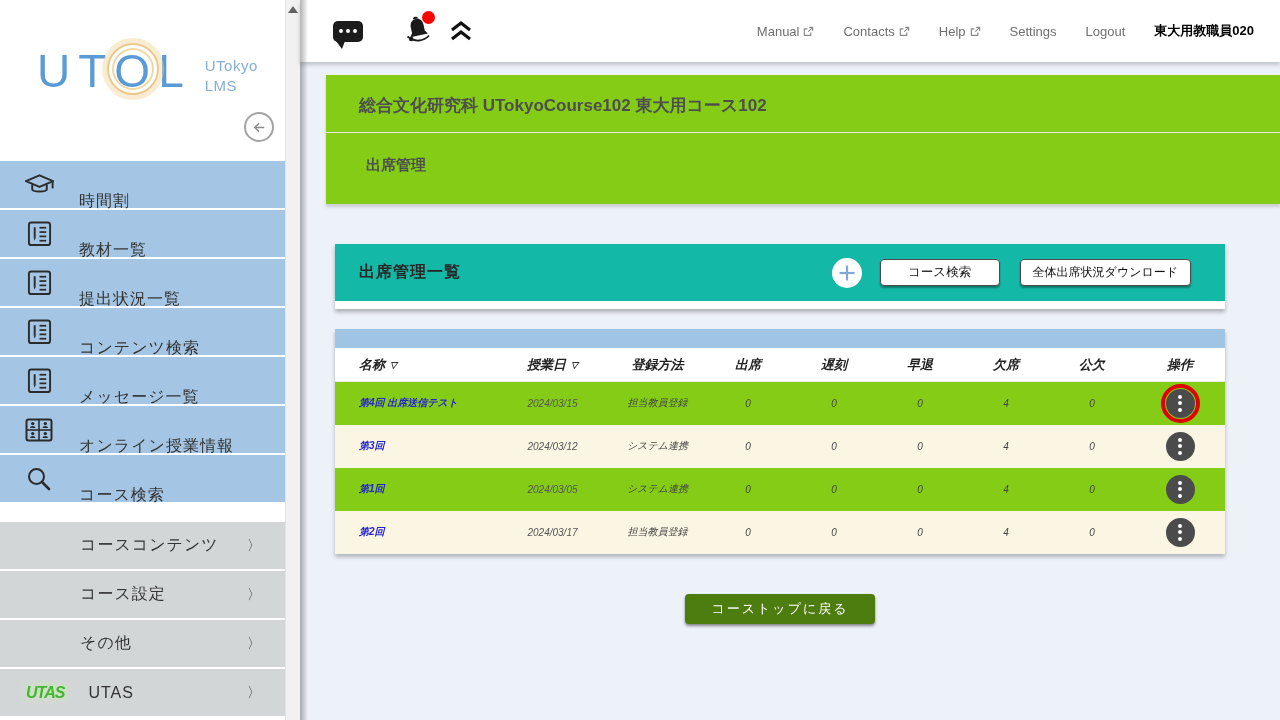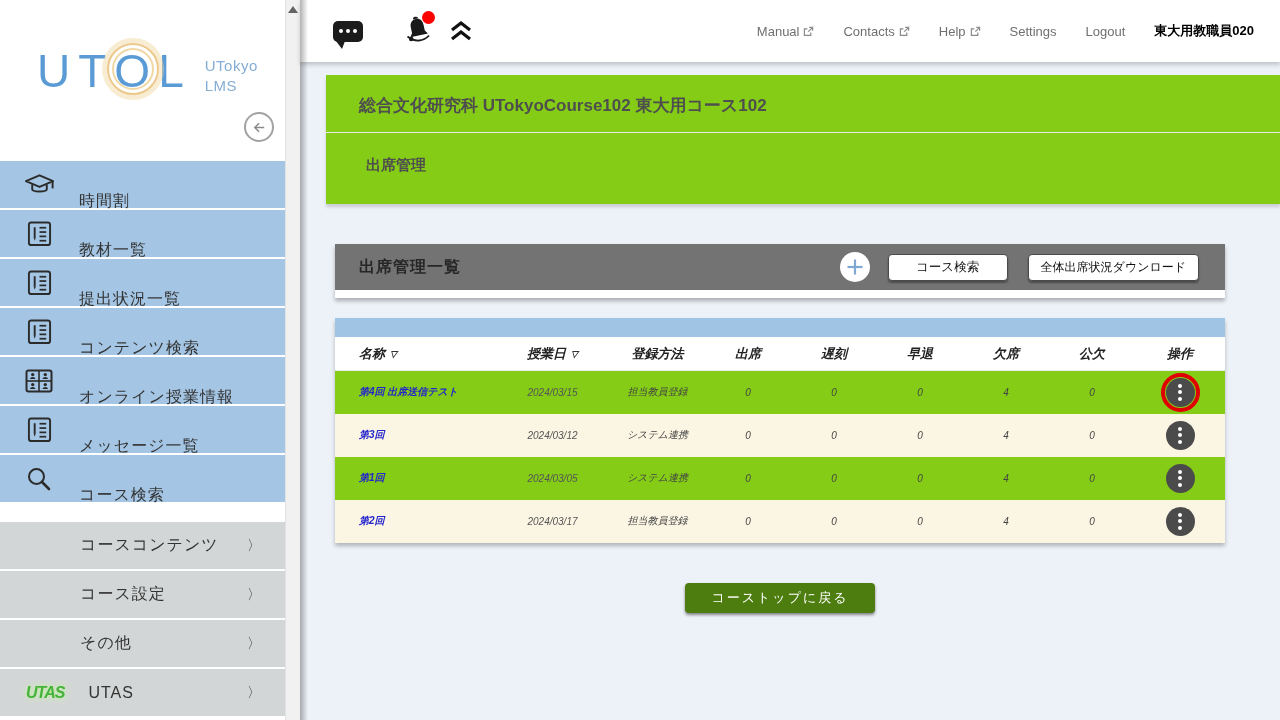--- a/index.html
+++ b/index.html
@@ -58,21 +58,21 @@
   .top-link { display:flex; align-items:center; gap:4px; margin-left:29px; font-size:13px; color:#6f6f6f; cursor:pointer; }
   .username { margin-left:29px; font-size:13px; font-weight:bold; color:#000000; }
 
   .title-panel { margin-top:13px; background:#84cc16; box-shadow:0 3px 3px rgba(0,0,0,0.15); position:relative; z-index:5;margin-left:26px; }
   .course-title { padding:19px 0 15px 33px; font-size:17px; font-weight:bold; color:#4e4e4e; border-bottom:1px solid #e8e8e8; }
   .section-title { padding:23px 0 29px 40px; font-size:15px; font-weight:bold; color:#4e4e4e; }
 
   .content { width:890px; margin-left:35px; }
 
   .panel { margin-top:40px; box-shadow:0 3px 4px rgba(0,0,0,0.28); }
-  .panel-head { height:46px; background:#737373; display:flex; align-items:center; padding:0 26px 0 24px; }
+  .panel-head { height:57px; background:#14b8a6; display:flex; align-items:center; padding:0 34px 0 24px; }
   .panel-title { font-size:16px; font-weight:bold; color:#262626; letter-spacing:1px; }
   .plus-circle { margin-left:auto; width:30px; height:30px; background:#fff; border-radius:50%;
                  display:flex; align-items:center; justify-content:center; cursor:pointer; }
   .btn { height:27px; background:#fff; border:1px solid #4a4a4a; border-radius:4px; box-shadow:0 2px 2px rgba(0,0,0,0.35);
          font-size:12.5px; color:#111; display:flex; align-items:center; justify-content:center; cursor:pointer; }
   .btn.batch { width:120px; margin-left:18px; }
   .btn.download { margin-left:20px; padding:0 12px; font-size:12px; }
   .panel-body { height:8px; background:#fff; }
 
   .table-wrap { margin-top:20px; box-shadow:0 3px 4px rgba(0,0,0,0.25); background:#84cc16;font-style:italic; }
@@ -172,49 +172,49 @@
               <line x1="13" y1="8" x2="20" y2="8" stroke="#2b2b2b" stroke-width="1.8"></line>
               <line x1="13" y1="12.5" x2="20" y2="12.5" stroke="#2b2b2b" stroke-width="1.8"></line>
               <line x1="13" y1="17" x2="20" y2="17" stroke="#2b2b2b" stroke-width="1.8"></line>
               <line x1="13" y1="21.5" x2="20" y2="21.5" stroke="#2b2b2b" stroke-width="1.8"></line>
             </svg>
         </span>
         <span class="lbl">コンテンツ検索</span>
       </div>
       <div class="side-item">
         <span class="icn">
+          <svg width="25" height="27" viewBox="0 0 26 28">
+              <rect x="2" y="2.5" width="22" height="23.5" rx="2.5" fill="none" stroke="#2b2b2b" stroke-width="2"></rect>
+              <line x1="8" y1="7.5" x2="8" y2="18" stroke="#2b2b2b" stroke-width="2"></line>
+              <path d="M8 21.5 L6.8 18 L9.2 18 Z" fill="#2b2b2b"></path>
+              <line x1="13" y1="8" x2="20" y2="8" stroke="#2b2b2b" stroke-width="1.8"></line>
+              <line x1="13" y1="12.5" x2="20" y2="12.5" stroke="#2b2b2b" stroke-width="1.8"></line>
+              <line x1="13" y1="17" x2="20" y2="17" stroke="#2b2b2b" stroke-width="1.8"></line>
+              <line x1="13" y1="21.5" x2="20" y2="21.5" stroke="#2b2b2b" stroke-width="1.8"></line>
+            </svg>
+        </span>
+        <span class="lbl">メッセージ一覧</span>
+      </div>
+      <div class="side-item">
+        <span class="icn">
           <svg width="28" height="24" viewBox="0 0 28 24">
               <rect x="1.5" y="1.5" width="25" height="21" rx="2" fill="none" stroke="#2b2b2b" stroke-width="2"></rect>
               <line x1="14" y1="1.5" x2="14" y2="22.5" stroke="#2b2b2b" stroke-width="1.6"></line>
               <line x1="1.5" y1="12" x2="26.5" y2="12" stroke="#2b2b2b" stroke-width="1.6"></line>
               <circle cx="7.7" cy="5.6" r="1.7" fill="#2b2b2b"></circle>
               <path d="M4.8 10 a3 2.6 0 0 1 5.8 0 Z" fill="#2b2b2b"></path>
               <circle cx="20.3" cy="5.6" r="1.7" fill="#2b2b2b"></circle>
               <path d="M17.4 10 a3 2.6 0 0 1 5.8 0 Z" fill="#2b2b2b"></path>
               <circle cx="7.7" cy="15.6" r="1.7" fill="#2b2b2b"></circle>
               <path d="M4.8 20 a3 2.6 0 0 1 5.8 0 Z" fill="#2b2b2b"></path>
               <circle cx="20.3" cy="15.6" r="1.7" fill="#2b2b2b"></circle>
               <path d="M17.4 20 a3 2.6 0 0 1 5.8 0 Z" fill="#2b2b2b"></path>
             </svg>
         </span>
         <span class="lbl">オンライン授業情報</span>
-      </div>
-      <div class="side-item">
-        <span class="icn">
-          <svg width="25" height="27" viewBox="0 0 26 28">
-              <rect x="2" y="2.5" width="22" height="23.5" rx="2.5" fill="none" stroke="#2b2b2b" stroke-width="2"></rect>
-              <line x1="8" y1="7.5" x2="8" y2="18" stroke="#2b2b2b" stroke-width="2"></line>
-              <path d="M8 21.5 L6.8 18 L9.2 18 Z" fill="#2b2b2b"></path>
-              <line x1="13" y1="8" x2="20" y2="8" stroke="#2b2b2b" stroke-width="1.8"></line>
-              <line x1="13" y1="12.5" x2="20" y2="12.5" stroke="#2b2b2b" stroke-width="1.8"></line>
-              <line x1="13" y1="17" x2="20" y2="17" stroke="#2b2b2b" stroke-width="1.8"></line>
-              <line x1="13" y1="21.5" x2="20" y2="21.5" stroke="#2b2b2b" stroke-width="1.8"></line>
-            </svg>
-        </span>
-        <span class="lbl">メッセージ一覧</span>
       </div>
       <div class="side-item">
         <span class="icn">
           <svg width="26" height="26" viewBox="0 0 26 26">
               <circle cx="10.5" cy="10.5" r="7.5" fill="none" stroke="#2b2b2b" stroke-width="2"></circle>
               <line x1="16" y1="16" x2="23" y2="23" stroke="#2b2b2b" stroke-width="2.6" stroke-linecap="round"></line>
             </svg>
         </span>
         <span class="lbl">コース検索</span>
       </div>

